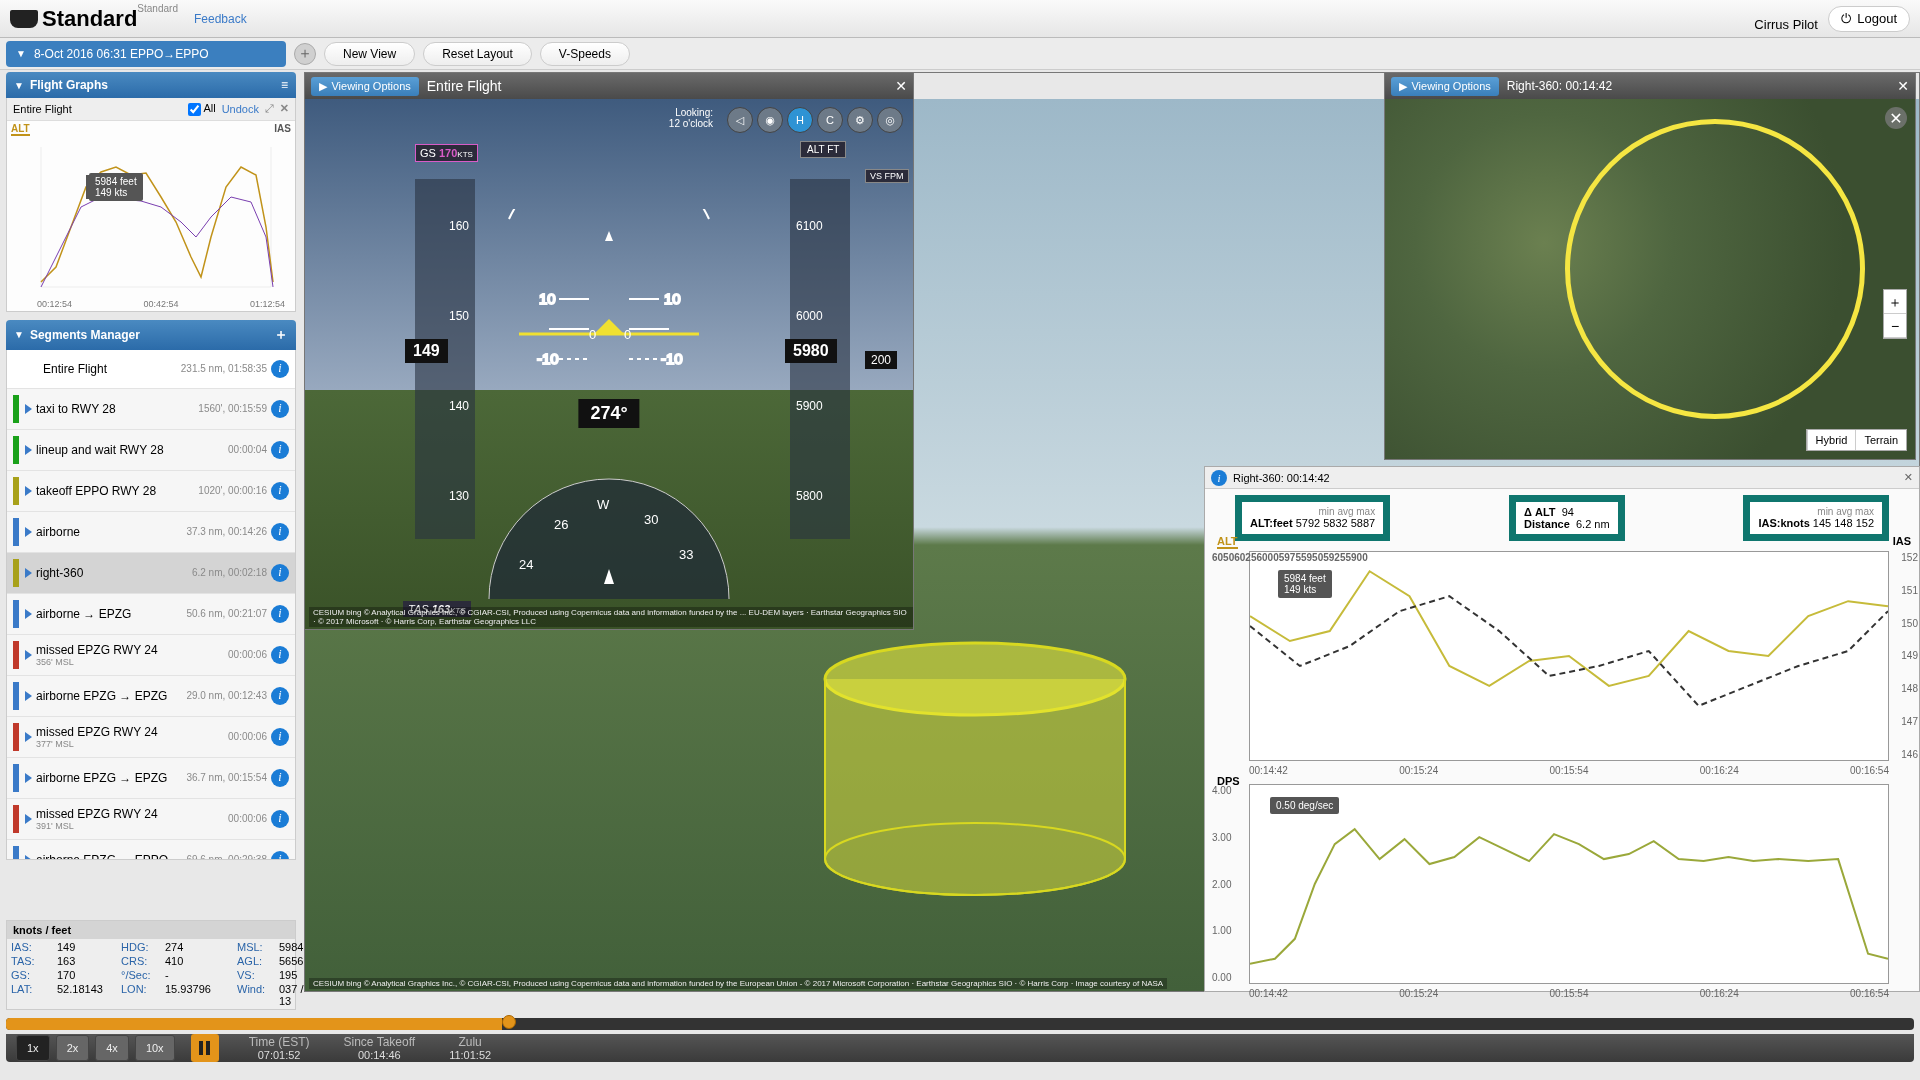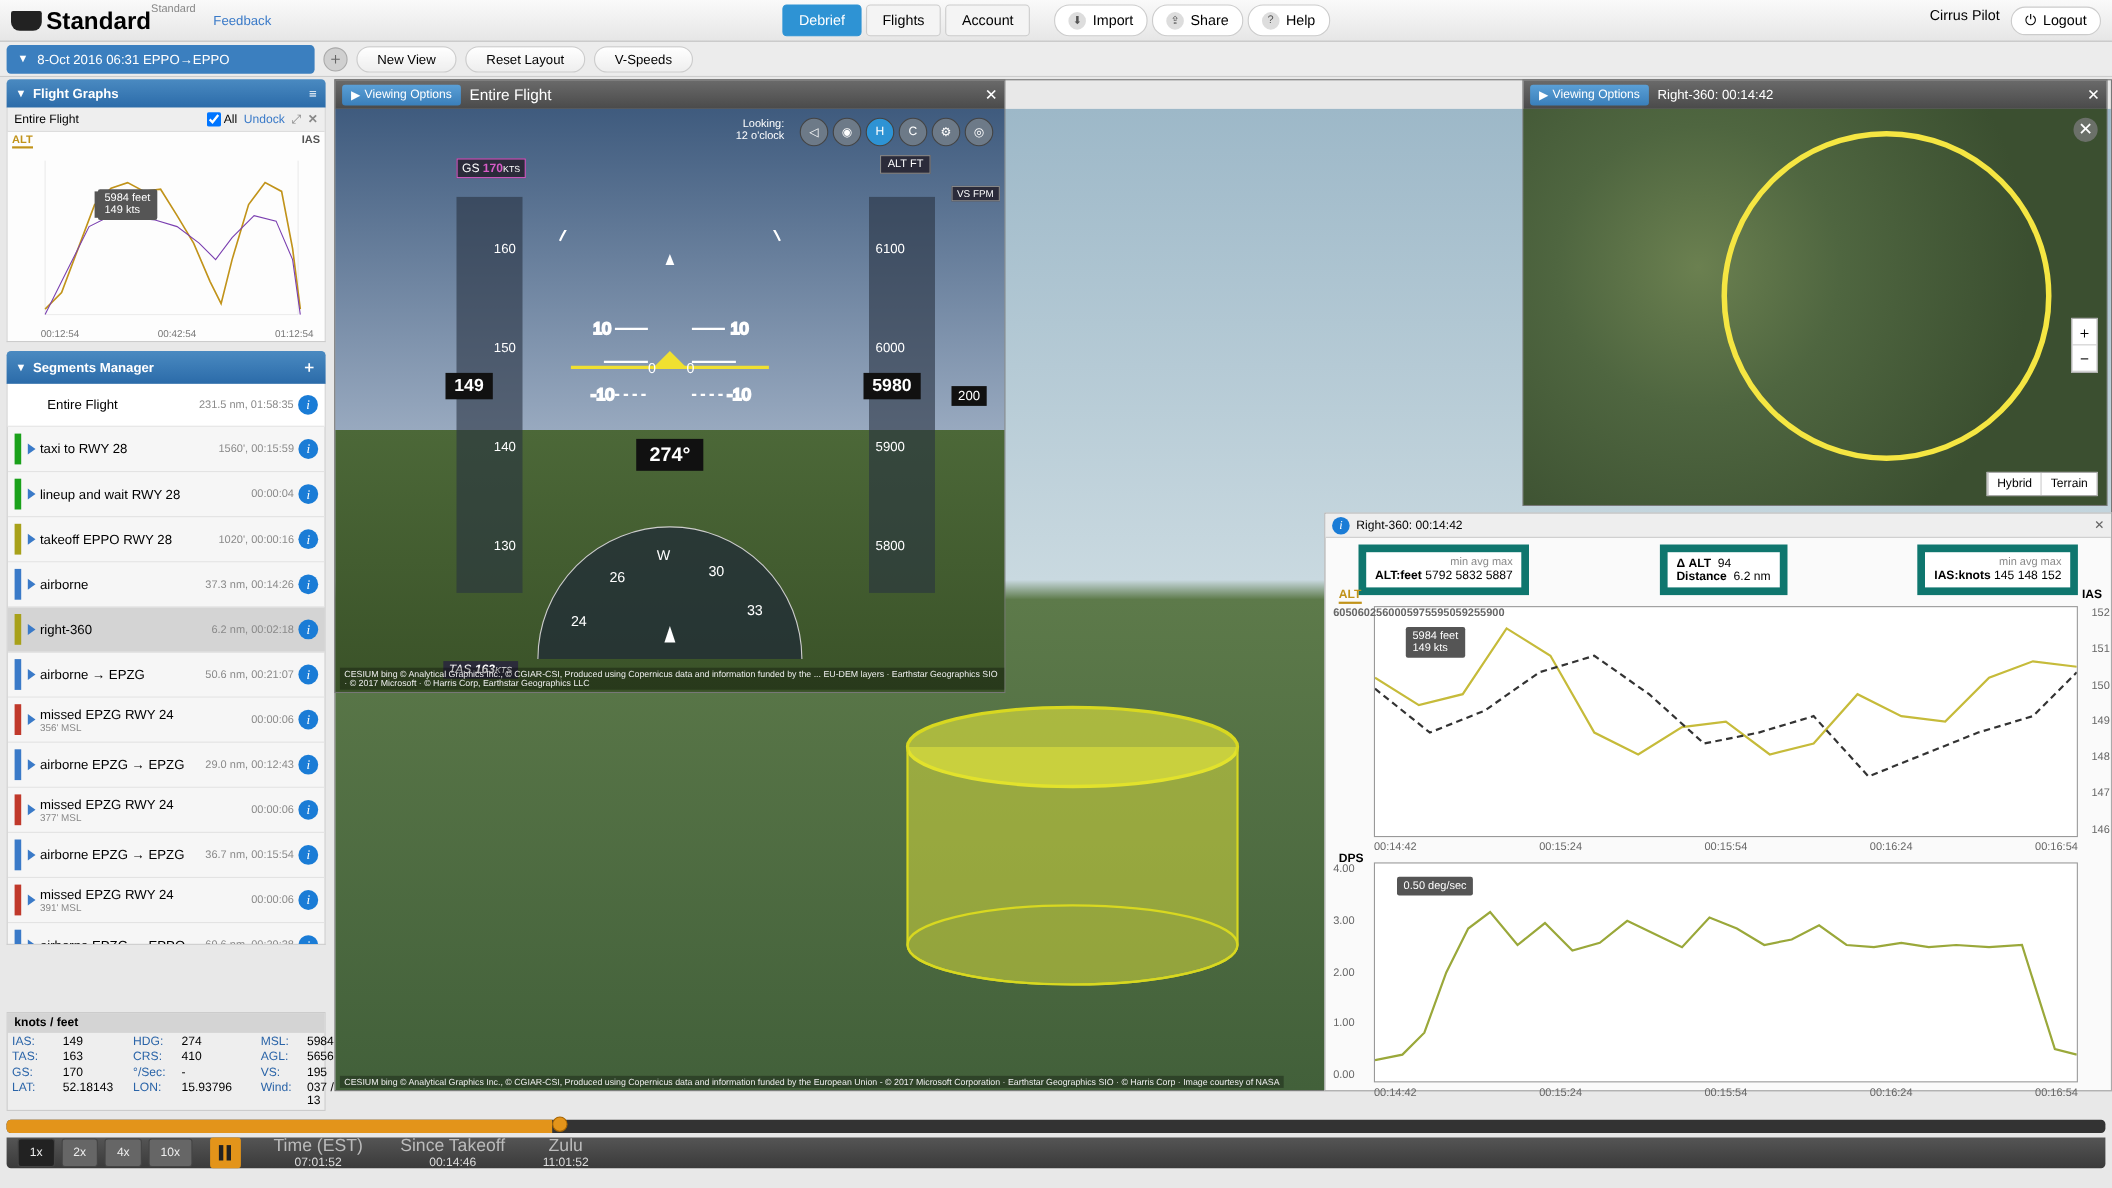--- a/index.html
+++ b/index.html
@@ -9,21 +9,21 @@
 .topbar { height:38px; background:linear-gradient(#fafafa,#e6e6e6); border-bottom:1px solid #bbb; display:flex; align-items:center; padding:0 10px; }
 .logo { font-size:22px; font-weight:bold; display:flex; align-items:center; gap:4px; }
 .logo .icon { width:28px; height:18px; background:#222; border-radius:2px 2px 8px 8px; position:relative; }
 .logo small { font-weight:normal; font-size:10px; color:#888; position:relative; top:-10px; left:-4px;}
 .feedback { font-size:12px; color:#3a7ac8; margin-left:12px; cursor:pointer; }
 .topbar-center { position:absolute; left:50%; transform:translateX(-50%); display:flex; gap:4px; }
 .top-tab { padding:6px 14px; font-size:13px; background:#f4f4f4; border:1px solid #ccc; border-radius:4px; cursor:pointer; }
 .top-tab.active { background:#2e93d4; color:#fff; border-color:#2e93d4; }
 .top-btn { display:flex; align-items:center; gap:6px; padding:5px 12px; font-size:13px; background:#fff; border:1px solid #ccc; border-radius:14px; cursor:pointer; }
 .top-btn .circ { width:16px; height:16px; border-radius:50%; background:#ddd; display:flex; align-items:center; justify-content:center; font-size:10px; color:#555;}
-.topbar-right { margin-left:auto; display:flex; align-items:flex-start; gap:10px; font-size:13px; }
+.topbar-right { margin-left:auto; display:flex; align-items:flex-end; gap:10px; font-size:13px; }
 .logout-btn { background:#fff; border:1px solid #ccc; border-radius:14px; padding:4px 12px; display:flex; align-items:center; gap:6px; cursor:pointer;}
 
 
 .row2 { height:32px; background:#ececec; border-bottom:1px solid #ccc; display:flex; align-items:center; padding:0 6px; gap:8px; }
 .flight-pill { background:#3b7fbf; color:#fff; font-size:12px; padding:6px 10px; border-radius:4px; display:flex; align-items:center; gap:8px; min-width:280px;}
 .flight-pill .chev { font-size:10px;}
 .row2-btn { background:linear-gradient(#fff,#eee); border:1px solid #ccc; border-radius:12px; padding:4px 18px; font-size:12px; cursor:pointer;}
 .plus-circ{ width:22px; height:22px; border-radius:50%; background:#d0d0d0; border:1px solid #aaa; display:flex; align-items:center; justify-content:center; font-size:15px; color:#666; cursor:pointer;}
 
 
@@ -124,52 +124,34 @@
 .timeline-prog{height:100%; background:#e3941a; width:26%; border-radius:4px 0 0 4px;}
 .timeline-handle{position:absolute; left:26%; top:-3px; width:14px; height:14px; border-radius:50%; background:#e3941a; border:1px solid #a86500;}
 
 .playbar{position:absolute; left:6px; top:1034px; right:6px; height:28px; background:linear-gradient(#555,#3a3a3a); display:flex; align-items:center; padding:0 10px; gap:6px; color:#ddd; font-size:11px; border-radius:0 0 4px 4px;}
 .speed-btn{background:#666; border:1px solid #444; color:#eee; padding:6px 10px; border-radius:3px; cursor:pointer;}
 .speed-btn.active{background:#222;}
 .play-btn{width:28px;height:28px;background:#e3941a;border-radius:3px;display:flex;align-items:center;justify-content:center;cursor:pointer;margin:0 10px;}
 .play-btn .bars{display:flex;gap:3px;}
 .play-btn .bars div{width:4px;height:14px;background:#222;}
 .time-block{text-align:center; margin:0 14px;}
-.time-block .lbl{font-size:16px;color:#bbb;}
+.time-block .lbl{font-size:12px;color:#bbb;}
 
 input[type=checkbox]{vertical-align:middle;}
 </style>
 </head>
 <body>
 
 <div class="topbar">
   <div class="logo">
     <span class="icon"></span>
     <span>Standard</span>
     <small>Standard</small>
   </div>
   <span class="feedback">Feedback</span>
-  <div class="topbar-center">
-    <div class="top-tab active">Debrief</div>
-    <div class="top-tab">Flights</div>
-    <div class="top-tab">Account</div>
-    <div style="width:14px"></div>
-    <div class="top-btn">
-        <span class="circ">⬇</span>
-        <span>Import</span>
-      </div>
-    <div class="top-btn">
-        <span class="circ">⇪</span>
-        <span>Share</span>
-      </div>
-    <div class="top-btn">
-        <span class="circ">?</span>
-        <span>Help</span>
-      </div>
-  </div>
   <div class="topbar-right">
     <span>Cirrus Pilot</span>
     <div class="logout-btn">
         <span class="circ">⏻</span>
         <span>Logout</span>
       </div>
   </div>
 </div>
 
 <div class="row2">

